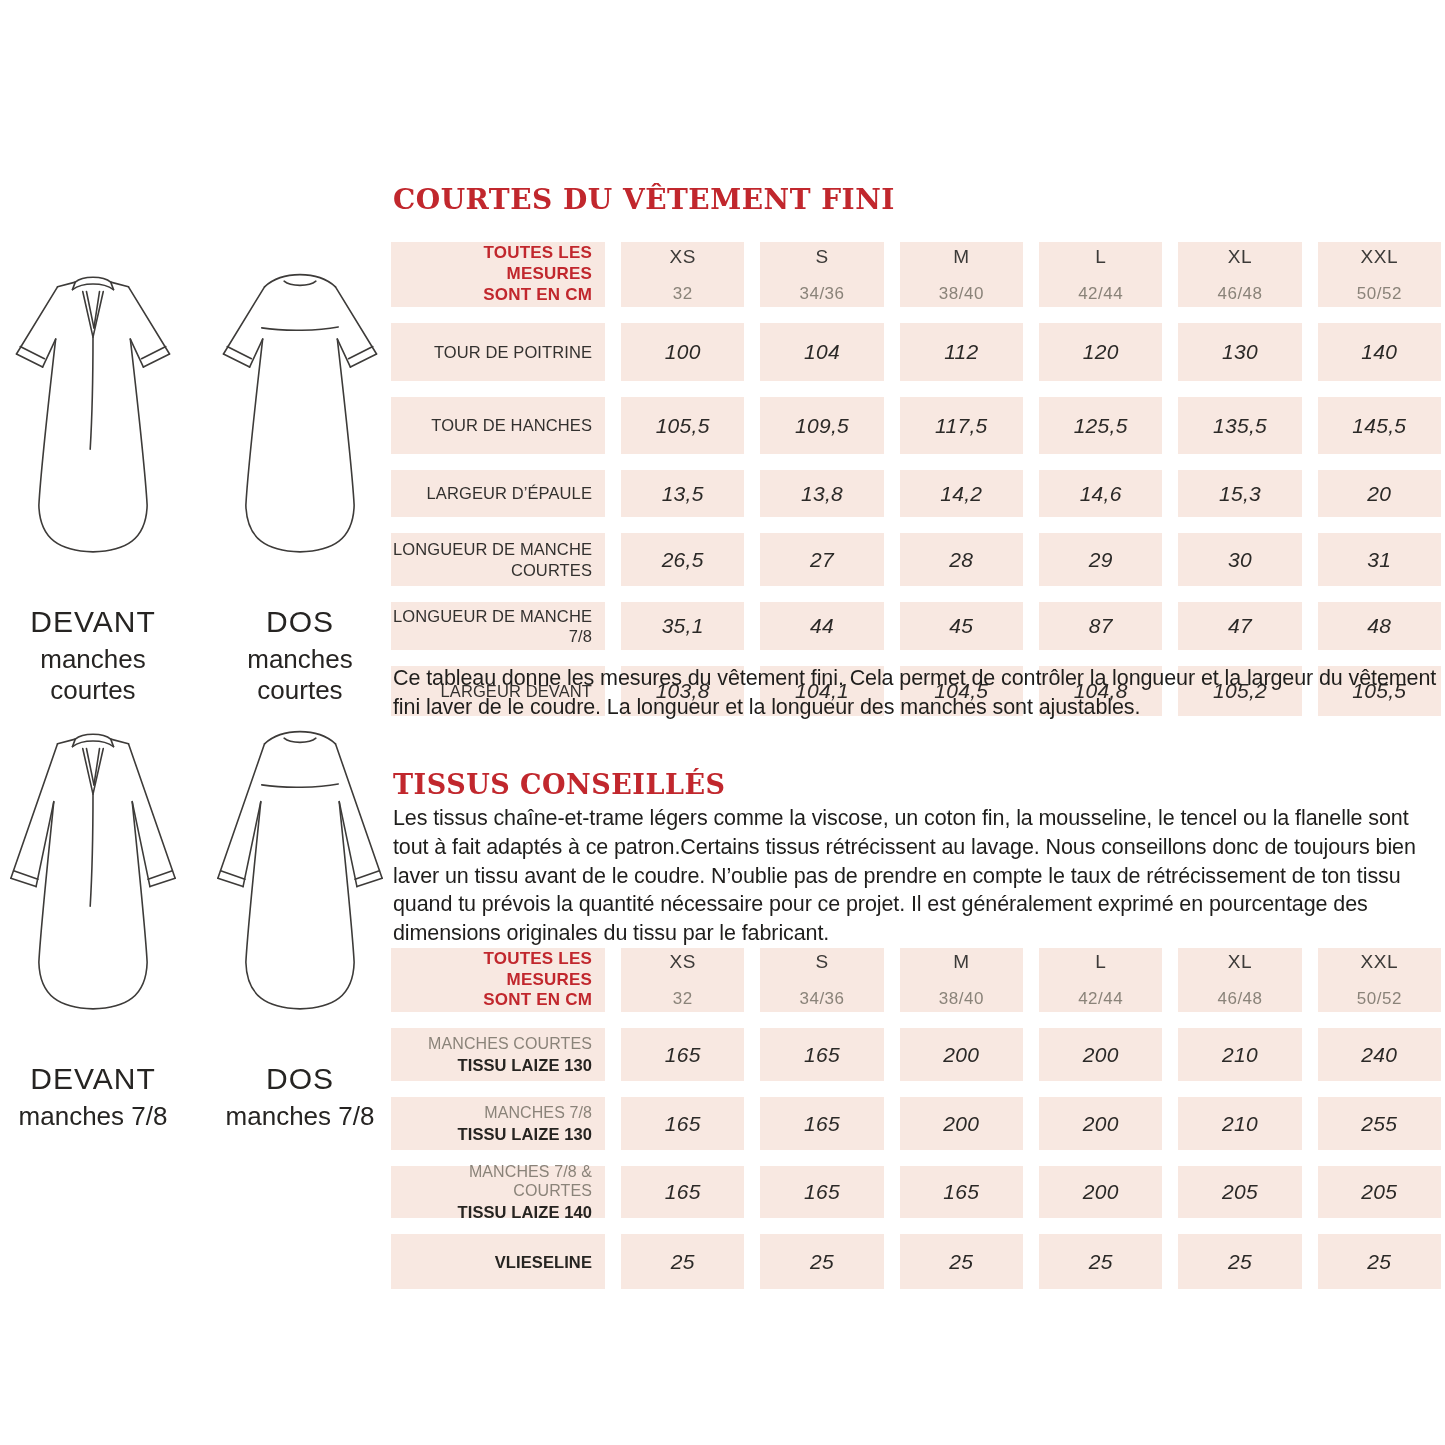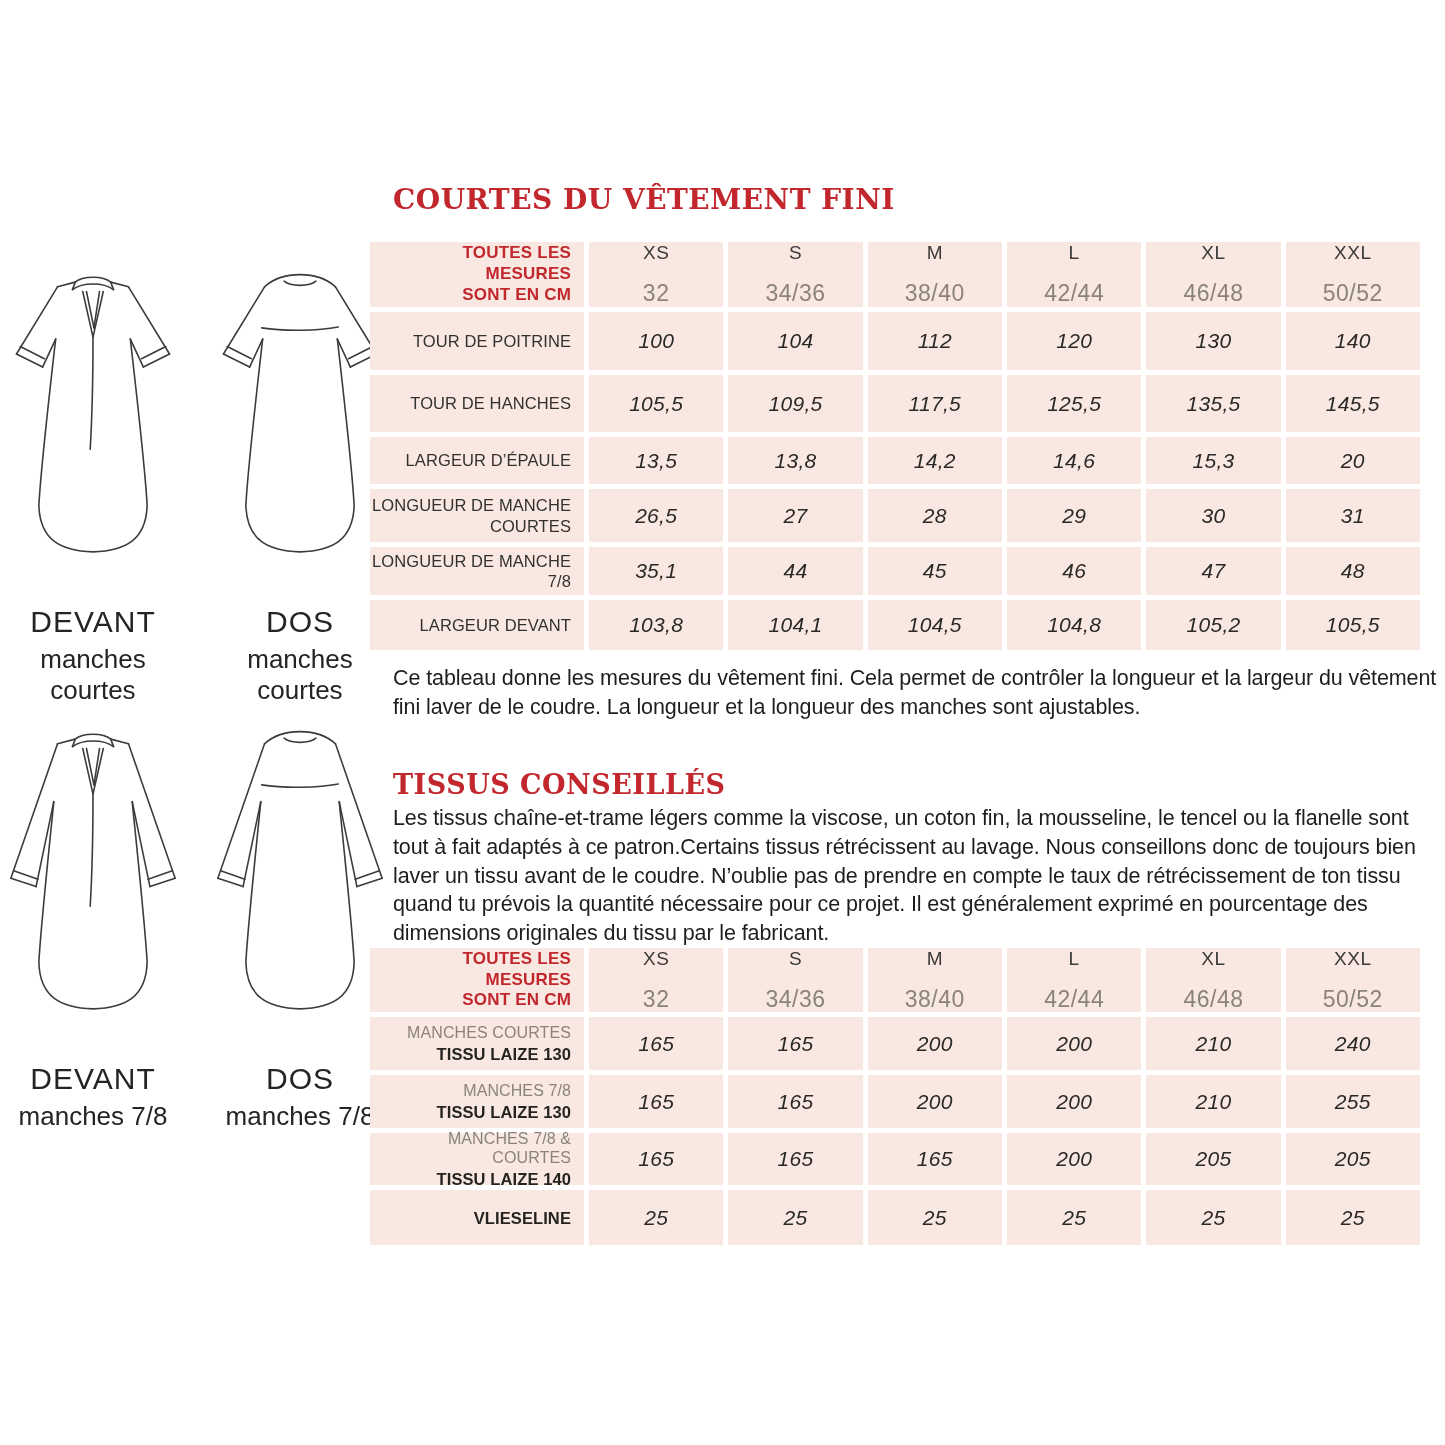--- a/index.html
+++ b/index.html
@@ -25,32 +25,32 @@
   #title2{top:769px;font-size:27px;}
   
   .para{
     position:absolute;left:393px;width:1052px;
     font-size:21.5px;line-height:1.34;color:#1f1e1c;letter-spacing:-.1px;
   }
   #note1{top:664px;}
   #intro2{top:804px;}
   
   .size-table{
-    position:absolute;left:370px;width:1050px;
-    display:grid;grid-template-columns:214px repeat(6,1fr);gap:5px;
+    position:absolute;left:391px;width:1050px;
+    display:grid;grid-template-columns:214px repeat(6,1fr);gap:16px;
   }
   #table1{top:242px;grid-template-rows:65px 58px 57px 47px 53px 48px 50px;}
   #table2{top:948px;grid-template-rows:64px 53px 53px 52px 55px;}
   .c{background:var(--cell);display:flex;flex-direction:column;align-items:center;justify-content:center;}
   .lab{align-items:flex-end;text-align:right;padding-right:13px;
        font-size:16.5px;line-height:1.22;color:#33312f;font-weight:500;letter-spacing:.1px;}
   .lab .wrap{max-width:100%;}
   .units{color:var(--red);font-weight:600;font-size:17px;line-height:1.22;letter-spacing:.2px;}
   .hz .sz{font-size:19px;color:#3c3a38;letter-spacing:.5px;}
-  .hz .szsub{font-size:23px;color:var(--gray);margin-top:16px;letter-spacing:.5px;}
+  .hz .szsub{font-size:17px;color:var(--gray);margin-top:16px;letter-spacing:.5px;}
   .val{font-size:21px;font-weight:500;letter-spacing:.3px;color:#2b2927;font-style:italic;}
   .lab .top{color:var(--gray);font-weight:400;font-size:16px;}
   .lab .bot{color:#262421;font-weight:700;font-size:16.5px;margin-top:1px;}
   
   .illus-group{position:absolute;left:4px;width:382px;display:flex;justify-content:space-between;gap:29px;}
   #group-short{top:270px;}
   #group-78{top:727px;}
   figure{width:186px;text-align:center;}
   figure svg{display:block;margin:0 auto;width:178px;height:322px;}
   figure svg path{fill:none;stroke:var(--stroke);stroke-width:1.7;stroke-linecap:round;stroke-linejoin:round;}
@@ -234,21 +234,21 @@
     <div class="c val">29</div>
     <div class="c val">30</div>
     <div class="c val">31</div>
 
     <div class="c lab">
         <div class="wrap">LONGUEUR DE MANCHE 7/8</div>
       </div>
     <div class="c val">35,1</div>
     <div class="c val">44</div>
     <div class="c val">45</div>
-    <div class="c val">46</div>
+    <div class="c val">87</div>
     <div class="c val">47</div>
     <div class="c val">48</div>
 
     <div class="c lab">
         <div class="wrap">LARGEUR DEVANT</div>
       </div>
     <div class="c val">103,8</div>
     <div class="c val">104,1</div>
     <div class="c val">104,5</div>
     <div class="c val">104,8</div>

